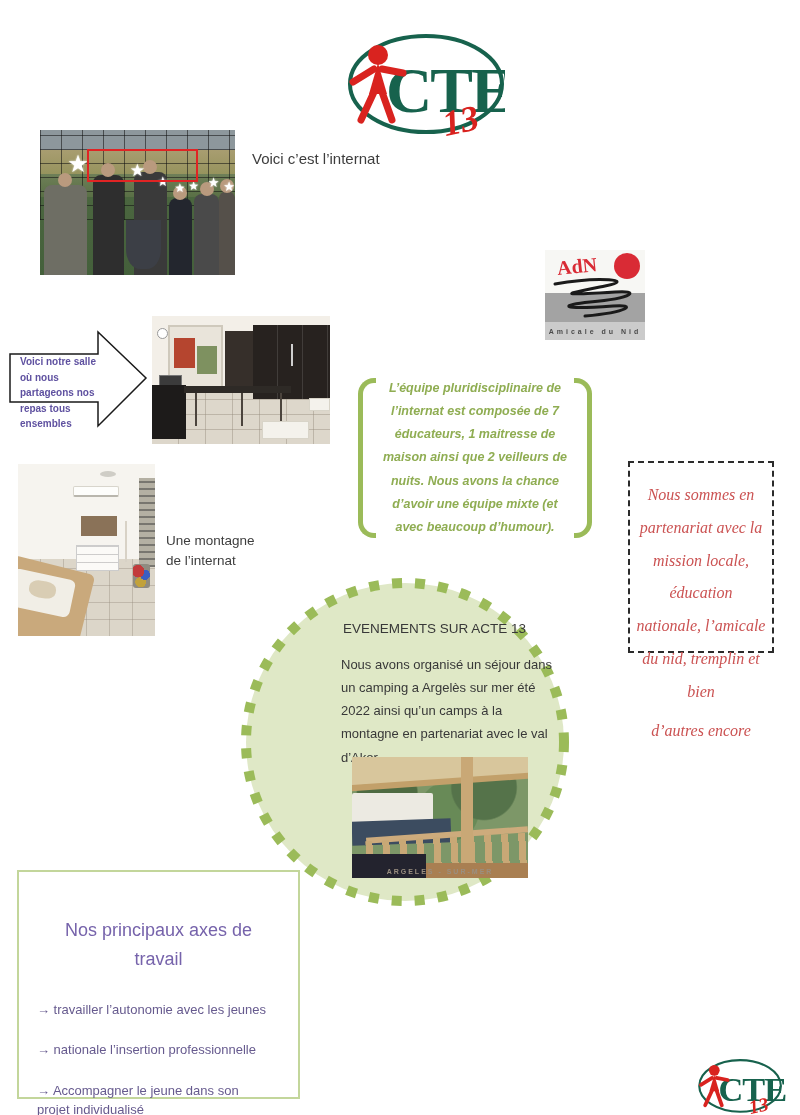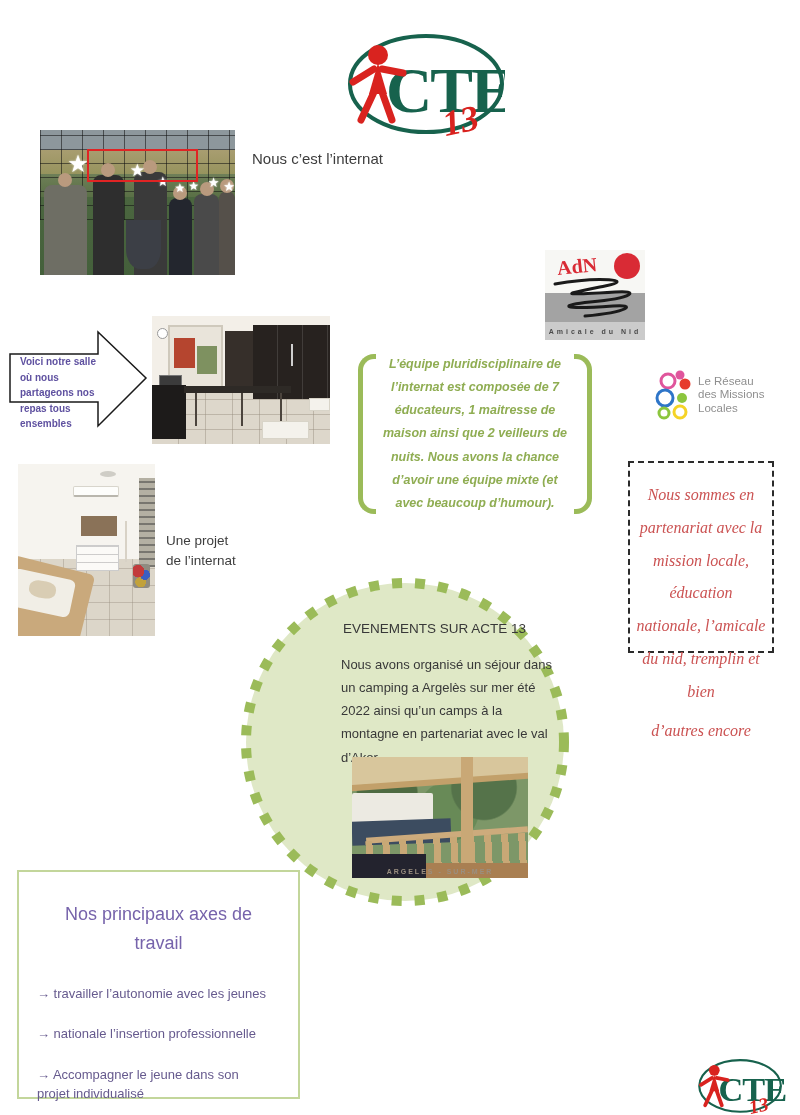--- a/index.html
+++ b/index.html
@@ -58,21 +58,21 @@
   .salle-redwall { position:absolute; left:8%; top:18%; width:40%; height:48%; background:#b5452f; }
   .salle-green { position:absolute; left:52%; top:30%; width:40%; height:45%; background:#7e9160; }
   .salle-clock { position:absolute; left:3%; top:9%; width:11px; height:11px; border-radius:50%; background:#fff; border:1px solid #999; }
   .salle-sideboard { position:absolute; left:0; top:54%; width:19%; height:42%; background:#1d1b1a; }
   .salle-micro { position:absolute; left:4%; top:46%; width:13%; height:9%; background:#3b3b3b; border:1px solid #777; }
   .salle-table { position:absolute; left:18%; top:55%; width:60%; height:5%; background:#2e2a26; }
   .salle-leg { position:absolute; width:2px; height:26%; background:#4b443d; top:60%; }
   .salle-white-table { position:absolute; background:#f4f2ec; border:1px solid #d8d4c8; }
 
   
-  .quote { position:absolute; left:358px; top:352px; width:234px; height:164px; display:flex; align-items:center; justify-content:space-between; }
+  .quote { position:absolute; left:358px; top:376px; width:234px; height:164px; display:flex; align-items:center; justify-content:space-between; }
   .bracket { width:18px; height:160px; border:5px solid #9bbb59; }
   .bracket-left { border-right:none; border-radius:16px 0 0 16px; }
   .bracket-right { border-left:none; border-radius:0 16px 16px 0; }
   .quote-text { width:192px; font-size:12.5px; font-weight:bold; font-style:italic; color:#8fad52; text-align:center; line-height:1.85; }
 
   
   .missions { position:absolute; left:652px; top:366px; width:126px; height:58px; display:flex; align-items:center; }
   .missions svg { width:44px; height:54px; flex:none; }
   .missions-text { font-size:11.5px; color:#8f8f8f; line-height:1.15; margin-left:2px; }
 
@@ -121,21 +121,21 @@
   .camp-rail-top { position:absolute; left:8%; top:62%; width:92%; height:5%; background:#cdab7c; transform:rotate(-4deg); }
   .camp-rails { position:absolute; left:8%; top:66%; width:92%; height:26%;
     background-image:repeating-linear-gradient(90deg, #c8a876 0 7px, rgba(0,0,0,0) 7px 17px); transform:rotate(-3deg); }
   .camp-pole { position:absolute; left:62%; top:0; width:7%; height:100%; background:#c9a876; }
   .camp-deck { position:absolute; left:0; top:88%; width:100%; height:12%; background:#a97f52; }
   .camp-table { position:absolute; left:0; top:80%; width:42%; height:20%; background:#23232e; }
   .camp-caption { position:absolute; left:0; bottom:3px; width:100%; text-align:center; font-size:7px; letter-spacing:2px; color:#9a8f80; font-weight:bold; }
 
   
   .axes-box { position:absolute; left:17px; top:870px; width:283px; height:229px; border:2px solid #c3d69b; background:#ffffff; padding:28px 18px 0; }
-  .axes-title { font-size:18px; color:#7663ab; text-align:center; line-height:1.6; margin:0 auto; width:220px; }
+  .axes-title { font-size:18px; color:#7663ab; text-align:center; line-height:1.6; margin:16px auto; width:220px; }
   .axes-items { margin-top:26px; }
   .axes-item { font-size:13px; color:#665a8e; line-height:1.5; margin-bottom:21px; }
 
   .logo-cte-text { font-family:"Liberation Serif",serif; font-weight:bold; }
   .logo-13-text { font-family:"Liberation Serif",serif; font-weight:bold; font-style:italic; }
 </style>
 </head>
 <body>
 
 <div class="page">
@@ -181,21 +181,21 @@
     <div class="star" style="left:46%;top:21%;font-size:17px;">★</div>
     <div class="star" style="left:60%;top:30%;font-size:13px;">★</div>
     <div class="star" style="left:69%;top:35%;font-size:12px;">★</div>
     <div class="star" style="left:76%;top:34%;font-size:12px;">★</div>
     <div class="star" style="left:86%;top:31%;font-size:13px;">★</div>
     <div class="star" style="left:94%;top:34%;font-size:13px;">★</div>
     <div class="red-annotation"></div>
   </div>
 
   <div class="intro">
-    <div class="intro-heading">Nous c’est l’internat</div>
+    <div class="intro-heading">Voici c’est l’internat</div>
   </div>
 
   <div class="adn">
     <div class="adn-mid"></div>
     <span class="adn-abbr">AdN</span>
     <div class="adn-dot"></div>
     <svg class="adn-scribble" viewBox="0 0 100 48">
       <path d="M10 8 C55 0 92 4 60 10 C20 18 8 20 70 16 C95 14 90 22 45 26 C15 29 12 34 68 30 C92 28 85 36 40 40" fill="none" stroke="#1a1a1a" stroke-width="3" stroke-linecap="round"></path>
     </svg>
     <div class="adn-bottom">
@@ -229,36 +229,20 @@
     <div class="salle-white-table" style="left:62%;top:82%;width:26%;height:14%;"></div>
     <div class="salle-white-table" style="left:88%;top:64%;width:12%;height:10%;"></div>
   </div>
 
   <div class="quote">
     <div class="bracket bracket-left"></div>
     <div class="quote-text">L’équipe pluridisciplinaire de l’internat est composée de 7 éducateurs, 1 maitresse de maison ainsi que 2 veilleurs de nuits. Nous avons la chance d’avoir une équipe mixte (et avec beaucoup d’humour).</div>
     <div class="bracket bracket-right"></div>
   </div>
 
-  <div class="missions">
-    <svg viewBox="0 0 44 54">
-      <circle cx="28" cy="7" r="4.5" fill="#e0559c"></circle>
-      <circle cx="16" cy="13" r="7" fill="none" stroke="#e0559c" stroke-width="3"></circle>
-      <circle cx="33" cy="16" r="5.5" fill="#e63b2e"></circle>
-      <circle cx="13" cy="30" r="8" fill="none" stroke="#2e75c8" stroke-width="3"></circle>
-      <circle cx="30" cy="30" r="5" fill="#8cc63e"></circle>
-      <circle cx="12" cy="45" r="5" fill="none" stroke="#8cc63e" stroke-width="3"></circle>
-      <circle cx="28" cy="44" r="6" fill="none" stroke="#f5d327" stroke-width="3"></circle>
-    </svg>
-    <div class="missions-text">
-      <div>Le Réseau</div>
-      <div>des Missions</div>
-      <div>Locales</div>
-    </div>
-  </div>
 
   <div class="partners">
     <p>Nous sommes en partenariat avec la mission locale, éducation nationale, l’amicale du nid, tremplin et bien</p>
     <p>d’autres encore</p>
   </div>
 
   <div class="photo photo-bedroom">
     <div class="bed-floor"></div>
     <div class="bed-light"></div>
     <div class="bed-ac"></div>
@@ -266,21 +250,21 @@
     <div class="bed-window"></div>
     <div class="bed-lamp"></div>
     <div class="bed-dresser"></div>
     <div class="bed-toys"></div>
     <div class="bed-frame"></div>
     <div class="bed-duvet"></div>
     <div class="bed-pillow"></div>
   </div>
 
   <div class="bedroom-caption">
-    <div>Une projet</div>
+    <div>Une montagne</div>
     <div>de l’internat</div>
   </div>
 
   <svg class="events-circle-svg" viewBox="0 0 340 340">
     <circle cx="170" cy="170" r="159" fill="#dfe8c6" stroke="#9bbb59" stroke-width="10" stroke-dasharray="10 13"></circle>
   </svg>
   <div class="events-heading">EVENEMENTS  SUR ACTE 13</div>
   <div class="events-body">Nous avons organisé un séjour dans un camping a Argelès sur mer été 2022 ainsi qu’un camps  à la montagne en partenariat  avec le val d’Akor.</div>
 
   <div class="photo photo-camping">

